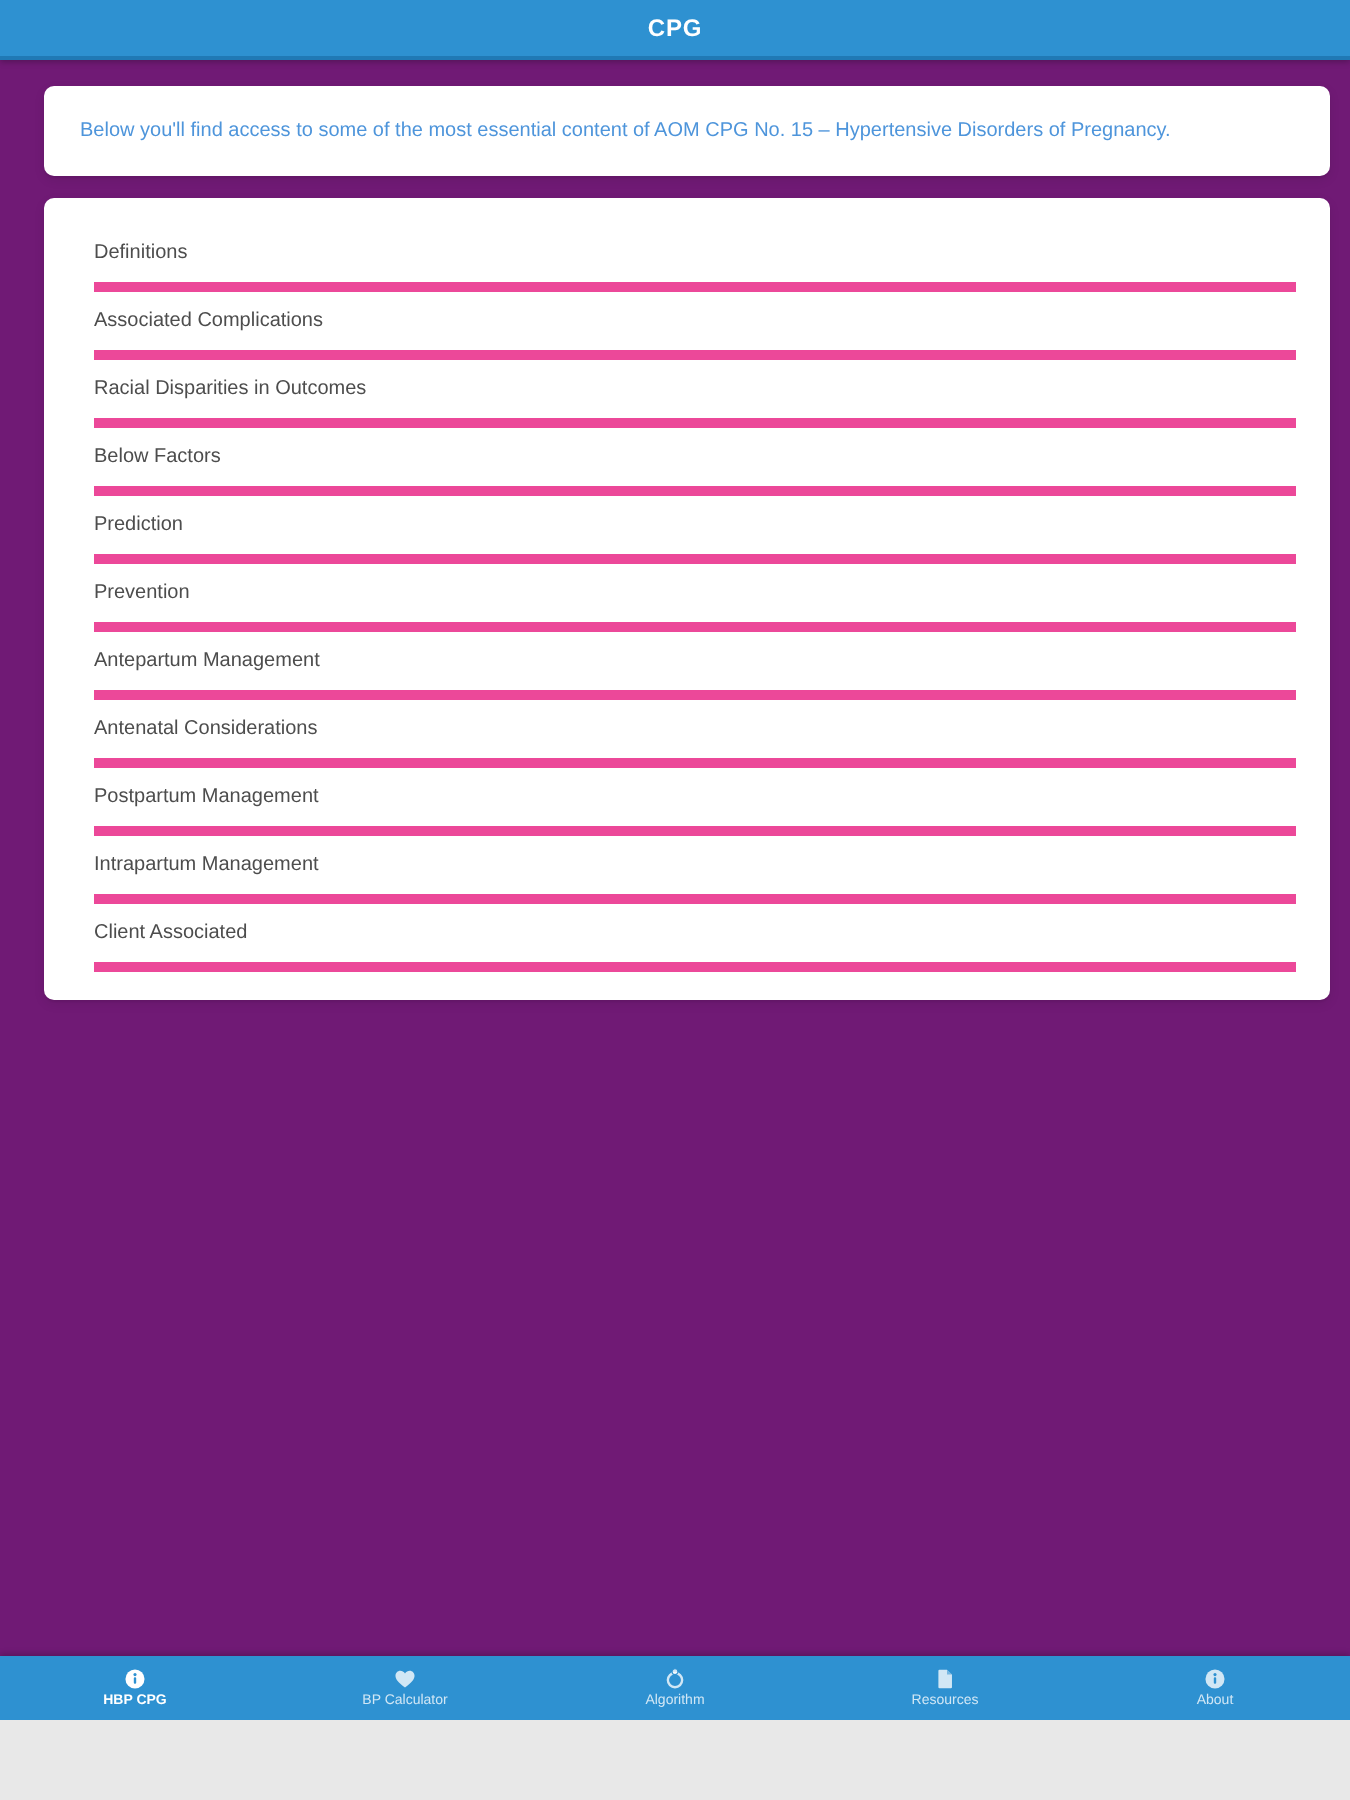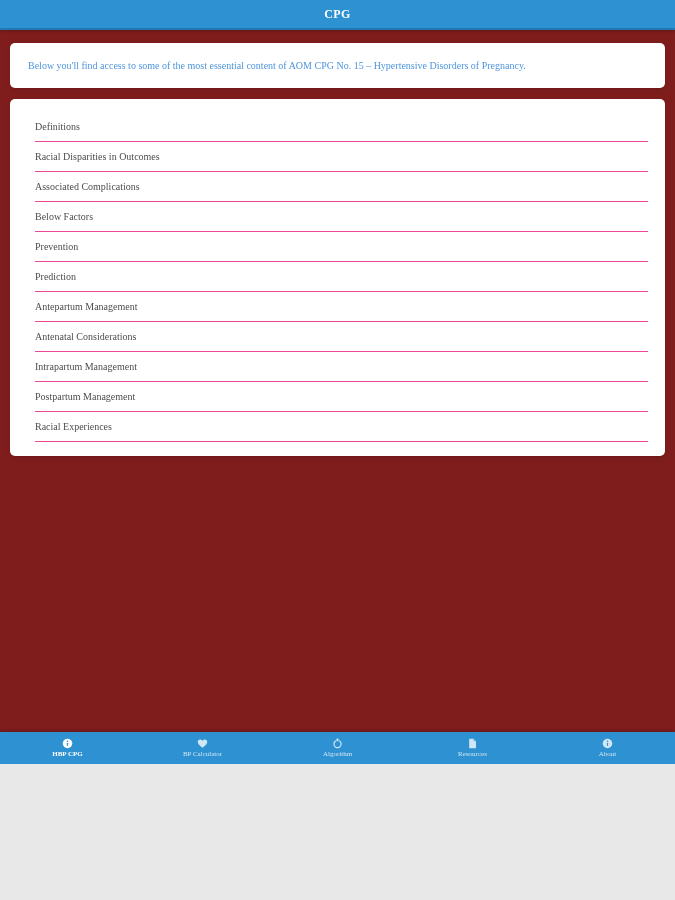--- a/index.html
+++ b/index.html
@@ -1,59 +1,59 @@
 <!DOCTYPE html>
 <html><head>
 <meta charset="utf-8">
 <style>
   html, body { margin: 0; padding: 0; background: #e8e8e8; }
   .app {
     position: relative;
-    width: 675px; height: 764px;
-    background: #7f1d1d;
-    font-family: Liberation Serif, serif;
+    width: 675px; height: 860px;
+    background: #701a75;
+    font-family: Liberation Sans, sans-serif;
     overflow: hidden;
     margin: 0 auto;
   }
   
   .appbar {
     position: absolute; top: 0; left: 0; right: 0; height: 28px;
     background: #2E91D1;
     border-bottom: 2px solid #2079B5;
     box-shadow: 0 1px 3px rgba(0,0,0,.25);
     display: flex; align-items: center; justify-content: center;
     z-index: 2;
   }
   .appbar-title {
     color: #FFFFFF; font-size: 12px; font-weight: 700; letter-spacing: .4px;
   }
   
   .card {
-    position: absolute; left: 10px; right: 10px;
+    position: absolute; left: 22px; right: 10px;
     background: #FFFFFF; border-radius: 5px;
     box-shadow: 0 1px 1px rgba(0,0,0,.06), 0 2px 6px rgba(0,0,0,.08);
     box-sizing: border-box;
   }
   .intro-card {
     top: 43px; height: 45px;
     display: flex; align-items: center;
     padding: 0 18px;
   }
   .intro-text {
     color: #4E95DB; font-size: 10px; line-height: 1.35;
   }
   .list-card {
     top: 99px;
     padding: 13px 0 14px 0;
   }
   .list-row {
     height: 29px;
     margin: 0 17px 0 25px;
     display: flex; align-items: center;
-    border-bottom: 1px solid #ec4899;
+    border-bottom: 5px solid #ec4899;
     font-size: 10px; color: #4D4D4D;
     cursor: pointer;
   }
   
   .bottomnav {
     position: absolute; bottom: 0; left: 0; right: 0; height: 32px;
     background: #2E91D1;
     box-shadow: 0 -1px 3px rgba(0,0,0,.22);
     display: flex; align-items: stretch;
     z-index: 2;
@@ -81,30 +81,30 @@
     <span class="appbar-title">CPG</span>
   </header>
 
   <section class="card intro-card">
     <p class="intro-text">Below you'll find access to some of the most essential content of AOM CPG No. 15 – Hypertensive Disorders of Pregnancy.</p>
   </section>
 
   <section class="card list-card">
     <div>
         <div class="list-row">Definitions</div>
+        <div class="list-row">Associated Complications</div>
         <div class="list-row">Racial Disparities in Outcomes</div>
-        <div class="list-row">Associated Complications</div>
         <div class="list-row">Below Factors</div>
+        <div class="list-row">Prediction</div>
         <div class="list-row">Prevention</div>
-        <div class="list-row">Prediction</div>
         <div class="list-row">Antepartum Management</div>
         <div class="list-row">Antenatal Considerations</div>
+        <div class="list-row">Postpartum Management</div>
         <div class="list-row">Intrapartum Management</div>
-        <div class="list-row">Postpartum Management</div>
-        <div class="list-row">Racial Experiences</div>
+        <div class="list-row">Client Associated</div>
       </div>
   </section>
 
   <nav class="bottomnav">
       <div class="nav-item active">
         <span class="nav-icon">
           <svg viewBox="0 0 12 12">
             <circle cx="6" cy="6" r="5.2" fill="currentColor"></circle>
             <circle cx="6" cy="3.6" r="0.85" fill="#2E91D1"></circle>
             <rect x="5.35" y="5.1" width="1.3" height="3.5" rx="0.6" fill="#2E91D1"></rect>

